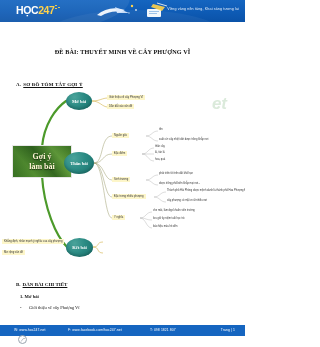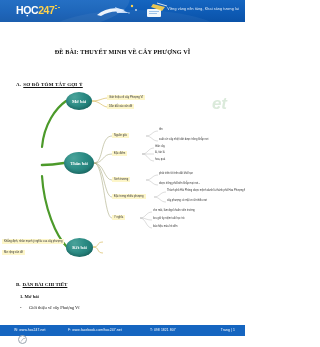--- a/index.html
+++ b/index.html
@@ -240,20 +240,24 @@
       <path d="M154,107 C160,107 160,112 166,112" stroke="#aaa" stroke-width="0.4" fill="none"></path>
 
       <path d="M140,128 C146,128 146,122 152,122" stroke="#aaa" stroke-width="0.4" fill="none"></path>
       <path d="M140,128 C146,128 146,130 152,130" stroke="#aaa" stroke-width="0.4" fill="none"></path>
       <path d="M140,128 C146,128 146,138 152,138" stroke="#aaa" stroke-width="0.4" fill="none"></path>
 
       <path d="M93,157 C100,157 96,152 103,152" stroke="#c9a227" stroke-width="0.5" fill="none"></path>
       <path d="M93,157 C100,157 96,163 103,163" stroke="#c9a227" stroke-width="0.5" fill="none"></path>
     </svg>
 
+    <div class="center-node">
+      <span>Gợi ý</span>
+      <span>làm bài</span>
+    </div>
 
     <div class="circ c1">Mở bài</div>
     <div class="circ c2">Thân bài</div>
     <div class="circ c3">Kết bài</div>
 
     <div class="leaf" style="left:107px; top:5px;">Giới thiệu về cây Phượng Vĩ</div>
     <div class="leaf" style="left:107px; top:14px;">Dẫn dắt vào vấn đề</div>
 
     <div class="leaf" style="left:112px; top:43px;">Nguồn gốc</div>
     <div class="leaf" style="left:112px; top:61px;">Đặc điểm</div>

